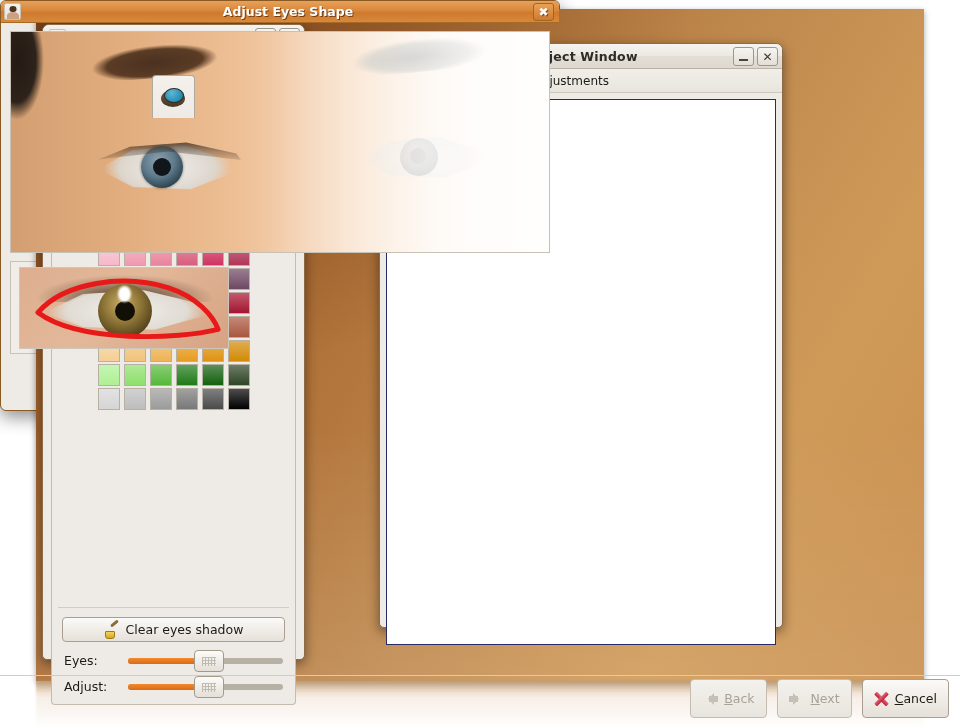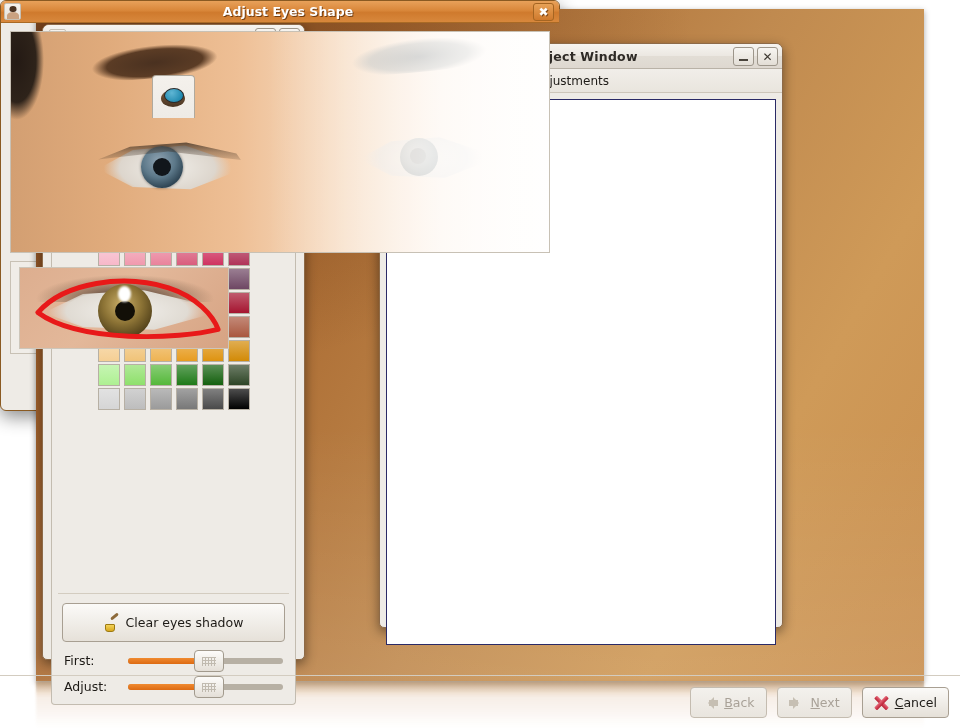--- a/index.html
+++ b/index.html
@@ -191,21 +191,21 @@
   }
 
   .swatches{ padding:2px 0 0 0; display:flex; flex-direction:column; align-items:center; gap:2px; }
   .swrow{ display:flex; gap:4px; }
   .sw{ width:22px; height:22px; border:1px solid #b7b0a4; }
   .sw.sel{ outline:2px solid #1a1a6e; outline-offset:-1px; border-color:#9aa0c0; }
 
   .bottom-area{ position:absolute; left:0; right:0; bottom:0; padding:0 0 10px 0; }
   .sep{ height:1px; background:#d3ccc0; margin:0 6px 9px 6px; }
   .clearbtn{
-    margin:0 10px; height:39px; border:1px solid #a89f92; border-radius:4px;
+    margin:0 10px; height:25px; border:1px solid #a89f92; border-radius:4px;
     background:linear-gradient(to bottom,#fbfaf8,#e6e1d9);
     display:flex; align-items:center; justify-content:center; gap:7px;
     font-size:12.5px; color:#1d1a16;
   }
   .broom{ width:15px; height:15px; position:relative; }
   .broom::before{
     content:""; position:absolute; left:1px; top:9px; width:8px; height:6px;
     background:linear-gradient(to bottom,#f3d35a,#d9a81f);
     border:1px solid #9c7a12; border-radius:1px 1px 3px 3px;
   }
@@ -363,21 +363,21 @@
   .eye-thumb .outline{ position:absolute; inset:0; }
 
   .steptext{ flex:1; }
   .steptext h3{ margin:0 0 4px 0; font-size:16px; font-weight:bold; color:#17140f; }
   .steptext p{ margin:0; font-size:12.5px; line-height:16px; color:#1d1a16; }
 
   .dlg-btns{
     position:absolute; right:11px; bottom:10px; display:flex; gap:10px;
   }
   .btn{
-    min-width:75px; height:31px; border:1px solid #a89f92; border-radius:4px;
+    min-width:75px; height:39px; border:1px solid #a89f92; border-radius:4px;
     background:linear-gradient(to bottom,#fbfaf8,#e5e0d8);
     display:flex; align-items:center; justify-content:center; gap:6px;
     font-size:12.5px; color:#1d1a16; padding:0 11px;
   }
   .btn.disabled{ color:#a9a298; border-color:#c4bcb0; background:linear-gradient(to bottom,#f3f1ed,#e9e5de); }
   .arrw{ width:16px; height:12px; position:relative; }
   .arrw::before{
     content:""; position:absolute; left:0; top:3px; width:9px; height:6px; background:#c6bfb3;
   }
   .arrw::after{
@@ -550,21 +550,21 @@
         </div>
 
       <div class="bottom-area">
         <div class="sep"></div>
         <div class="clearbtn">
           <span class="broom"></span>
           <span>Clear eyes shadow</span>
         </div>
 
         <div class="sliderrow">
-          <span class="lbl">First:</span>
+          <span class="lbl">Eyes:</span>
           <span class="track">
             <span class="fill" style="width: 52%;"></span>
             <span class="knob" style="left: calc(52% - 15px);"></span>
           </span>
         </div>
 
         <div class="sliderrow">
           <span class="lbl">Adjust:</span>
           <span class="track">
             <span class="fill" style="width: 52%;"></span>

